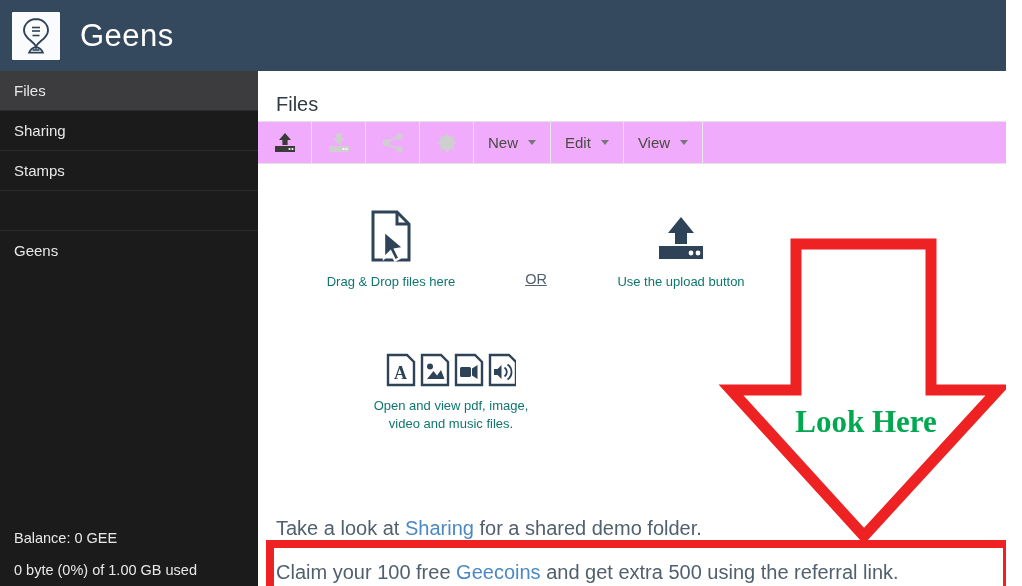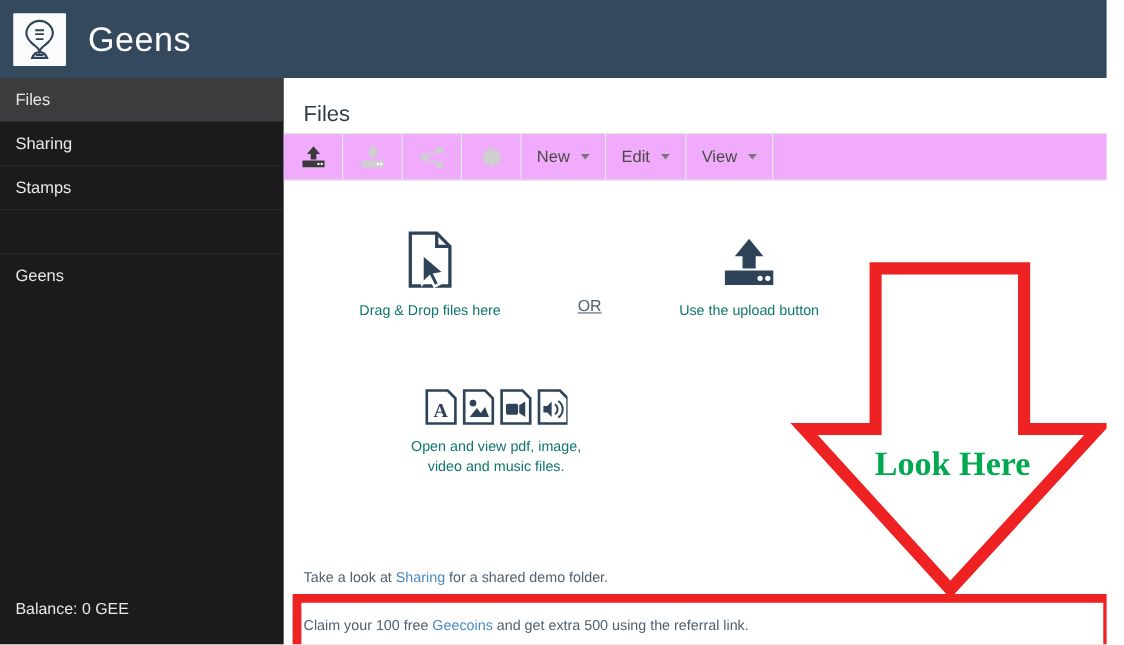--- a/index.html
+++ b/index.html
@@ -112,21 +112,21 @@
   }
   .gs-or {
     width: 60px; text-align: center; font-size: 14.5px; color: #51606e;
     padding-top: 66px;
     text-decoration: underline;
   }
   .gs-row2 { margin-top: 38px; }
 
   .note {
     position: absolute; left: 18px; top: 352px;
-    font-size: 13px; color: #51606e;
+    font-size: 20px; color: #51606e;
   }
   .note a { color: #4a89c4; text-decoration: none; }
   .note2 { position: absolute; left: 18px; top: 396px; }
 
   
   .scrollbar {
     position: absolute; right: 0; top: 94px; width: 16px; height: 421px;
     background: #f6f6f6; border-left: 1px solid #e0e0e0;
   }
   .sb-arrow {
@@ -172,20 +172,21 @@
 
   <div class="sidebar">
     <div class="nav-item active">Files</div>
     <div class="nav-item">Sharing</div>
     <div class="nav-item">Stamps</div>
     <div class="nav-gap"></div>
     <div class="nav-item logout">Geens</div>
 
     <div class="sidebar-footer">
       <div class="bal">Balance: 0 GEE</div>
+      <div class="usage">0 byte (0%) of 1.00 GB used</div>
     </div>
   </div>
 
   <div class="main">
 
     <div class="page-title">Files</div>
 
     <div class="toolbar">
 
       <div class="tb-btn">

